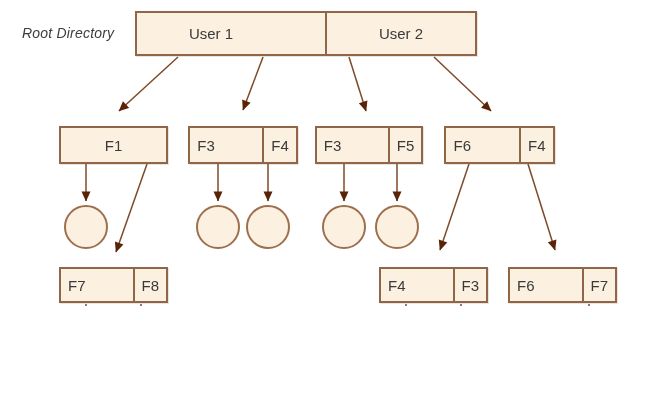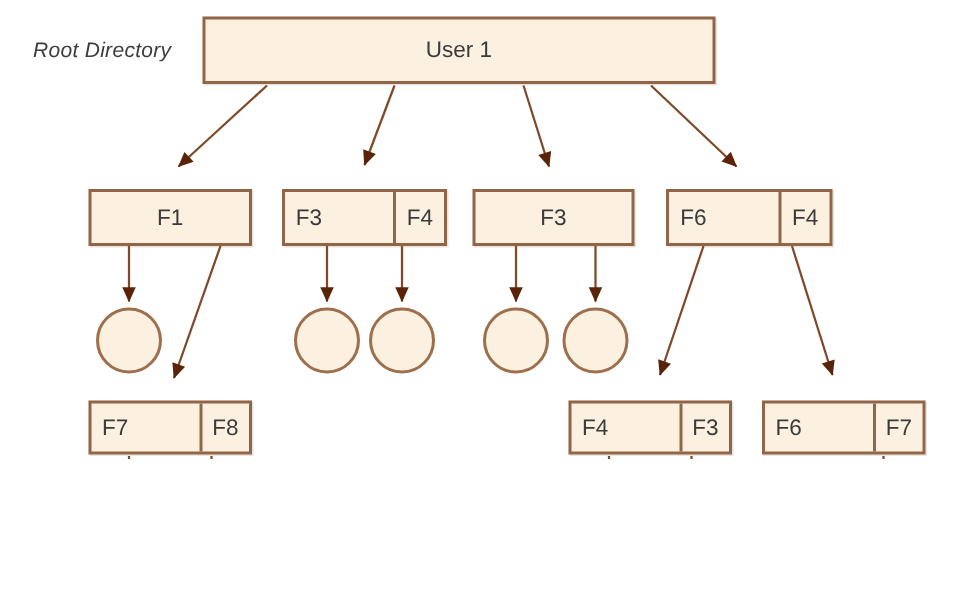--- a/index.html
+++ b/index.html
@@ -95,31 +95,33 @@
     <line x1="141" y1="304" x2="141" y2="339" marker-end="url(#ah)"></line>
     <line x1="406" y1="304" x2="406" y2="339" marker-end="url(#ah)"></line>
     <line x1="461" y1="304" x2="461" y2="339" marker-end="url(#ah)"></line>
     <line x1="589" y1="304" x2="589" y2="339" marker-end="url(#ah)"></line>
   </svg>
 
   <div class="root-label">Root Directory</div>
 
   <div class="node" style="left:135px; top:11px; width:342px; height:45px;">
     <div class="cell">User 1</div>
+    <div class="cell">User 2</div>
   </div>
 
   <div class="node" style="left:59px; top:126px; width:109px; height:38px;align-items:center;">
     <div class="cell">F1</div>
   </div>
   <div class="node" style="left:188px; top:126px; width:110px; height:38px;">
     <div class="cell">F3</div>
     <div class="cell">F4</div>
   </div>
   <div class="node" style="left:315px; top:126px; width:108px; height:38px;">
     <div class="cell">F3</div>
+    <div class="cell">F5</div>
   </div>
   <div class="node" style="left:444px; top:126px; width:111px; height:38px;">
     <div class="cell">F6</div>
     <div class="cell">F4</div>
   </div>
 
   <div class="node" style="left:59px; top:267px; width:109px; height:36px;">
     <div class="cell">F7</div>
     <div class="cell">F8</div>
   </div>

